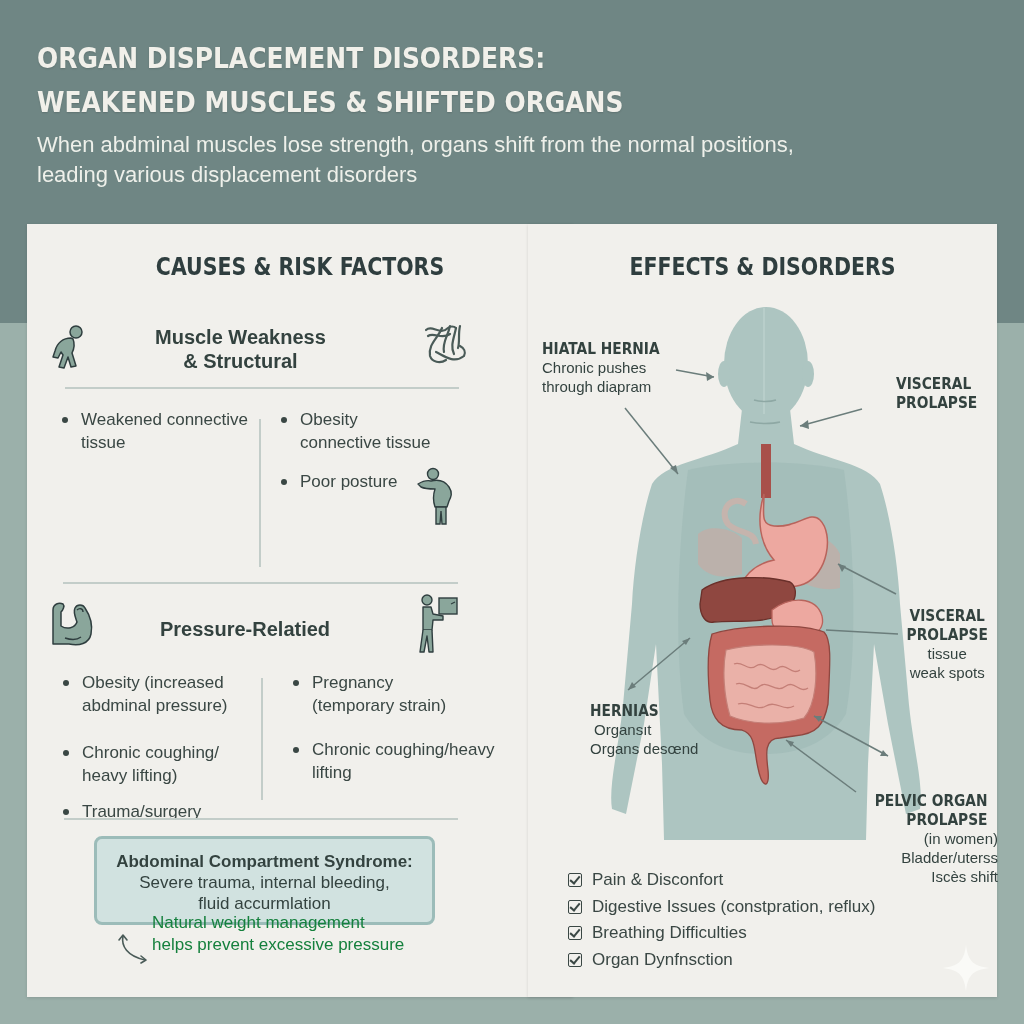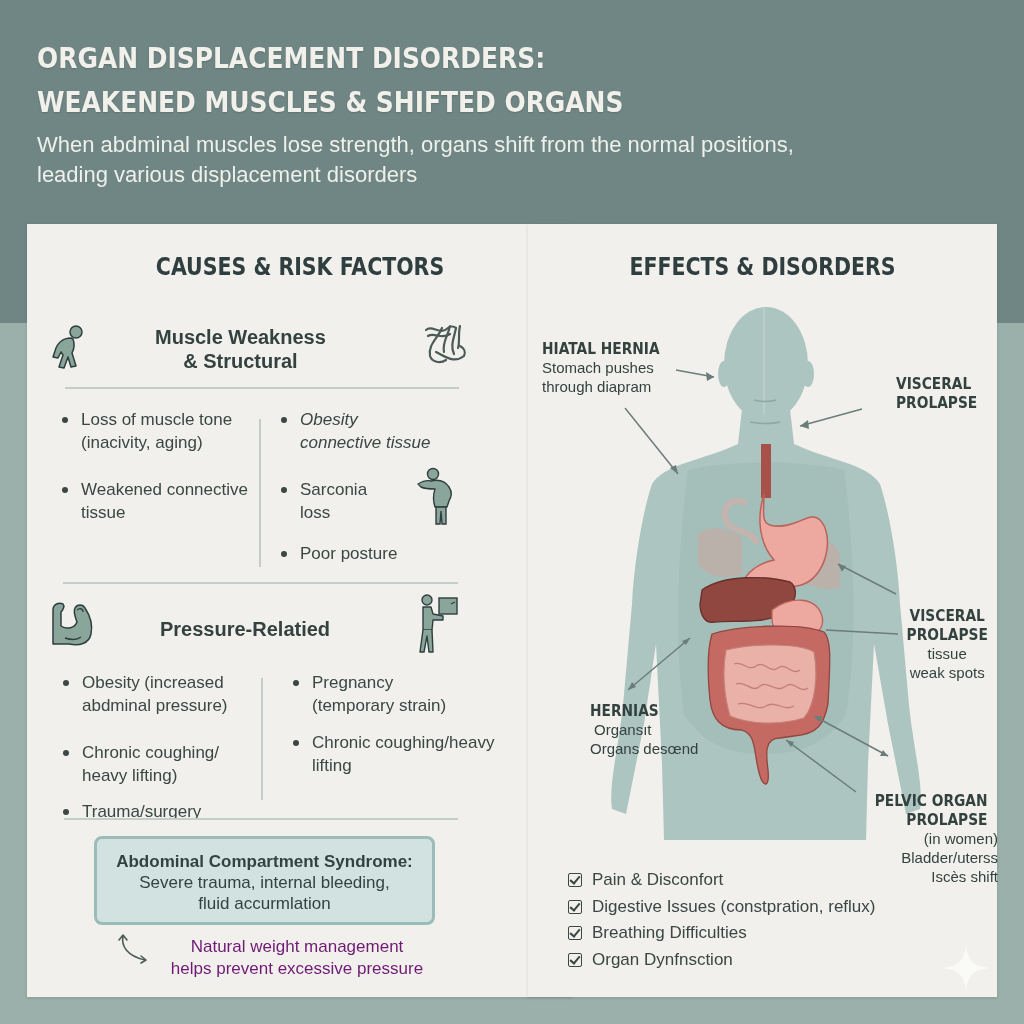--- a/index.html
+++ b/index.html
@@ -70,22 +70,22 @@
   .icon svg { display: block; }
 
   .acs-box {
     position: absolute; left: 67px; top: 612px; width: 341px; height: 89px;
     background: #d1e2e0; border: 3px solid #9cbcb9; border-radius: 8px;
     text-align: center; padding-top: 12px;
     font-size: 17px; line-height: 21px; color: #33423f;
   }
   .acs-box .acs-title { font-weight: bold; }
   .note {
-    position: absolute; left: 125px; top: 712px; width: 290px; text-align: center;
-    font-size: 17px; line-height: 22px; color: #701a75;
+    position: absolute; left: 125px; top: 688px; width: 290px; text-align: left;
+    font-size: 17px; line-height: 22px; color: #15803d;
   }
   .note-arrow { position: absolute; left: 90px; top: 708px; }
 
   .body-figure { position: absolute; left: 0; top: 0; }
 
   .label { position: absolute; color: #33423f; font-size: 16px; line-height: 19px; }
   .label .lbl-title {
     font-family: "DejaVu Sans", sans-serif; font-weight: bold; font-size: 16px;
     display: block; transform: scaleX(0.86); white-space: nowrap;
   }
@@ -135,38 +135,30 @@
       <path d="M22 6 C18 16 8 22 10 34 C12 40 20 42 26 38"></path>
       <path d="M30 4 C28 14 22 20 24 30"></path>
       <path d="M36 6 C34 16 30 24 34 32"></path>
       <path d="M16 30 C24 34 34 42 44 34 C46 30 44 26 40 24"></path>
       <path d="M40 4 C38 12 40 20 38 26"></path>
     </svg>
   </span>
   <div class="divider" style="left:38px; top:163px; width:394px;"></div>
 
   <ul class="bullets" style="left:32px; top:184px; width:200px;">
-    <li style="margin-bottom:24px;">
-      <span>Loss of muscle tone</span><br>
-      <span>(inacivity, aging)</span>
-    </li>
     <li>
       <span>Weakened connective</span><br>
       <span>tissue</span>
     </li>
   </ul>
   <div class="vdivider" style="left:232px; top:195px; height:148px;"></div>
   <ul class="bullets" style="left:251px; top:184px; width:200px;">
-    <li style="margin-bottom:24px;font-style:italic;">
+    <li style="margin-bottom:16px;">
       <span>Obesity</span><br>
       <span>connective tissue</span>
-    </li>
-    <li style="margin-bottom:18px;">
-      <span>Sarconia</span><br>
-      <span>loss</span>
     </li>
     <li>
       <span>Poor posture</span>
     </li>
   </ul>
   <span class="icon" style="left:388px; top:243px;">
     <svg width="44" height="60" viewBox="0 0 44 60">
       <circle cx="18" cy="7" r="5.5" fill="#8aa69b" stroke="#2f3e3f" stroke-width="1.4"></circle>
       <path d="M3 17 C8 14 12 13 16 14 C24 12 30 14 34 20 C38 26 36 30 34 34 L32 40 L20 40 C18 34 18 28 20 22 C14 22 10 22 6 20 Z" fill="#8aa69b" stroke="#2f3e3f" stroke-width="1.4" stroke-linejoin="round"></path>
       <path d="M21 40 L21 57 L25 57 L26 44 L27 57 L31 57 L31 40 Z" fill="#8aa69b" stroke="#2f3e3f" stroke-width="1.4"></path>
@@ -200,21 +192,21 @@
     <li style="margin-bottom:13px;">
       <span>Chronic coughing/</span><br>
       <span>heavy lifting)</span>
     </li>
     <li>
       <span>Trauma/surgery</span>
     </li>
   </ul>
   <div class="vdivider" style="left:234px; top:454px; height:122px;"></div>
   <ul class="bullets" style="left:263px; top:447px; width:220px;">
-    <li style="margin-bottom:14px;">
+    <li style="margin-bottom:21px;">
       <span>Pregnancy</span><br>
       <span>(temporary strain)</span>
     </li>
     <li>
       <span>Chronic coughing/heavy</span><br>
       <span>lifting</span>
     </li>
   </ul>
   <div class="divider" style="left:37px; top:594px; width:394px;"></div>
 
@@ -290,21 +282,21 @@
       <path d="M100 466 L104 458 L108 463 Z"></path>
       <path d="M162 414 L154 417 L158 421 Z"></path>
       <path d="M360 532 L352 532 L355 526 Z"></path>
       <path d="M286 492 L294 492 L291 498 Z"></path>
       <path d="M258 516 L266 518 L263 523 Z"></path>
     </g>
   </svg>
 
   <div class="label l-left" style="left:14px; top:115px;">
     <span class="lbl-title">HIATAL HERNIA</span>
-    <span class="lbl-desc" style="padding-left:0px;">Stomach pushes</span>
+    <span class="lbl-desc" style="padding-left:0px;">Chronic pushes</span>
     <span class="lbl-desc">through diapram</span>
   </div>
 
   <div class="label l-left" style="left:368px; top:150px;">
     <span class="lbl-title">VISCERAL</span>
     <span class="lbl-title">PROLAPSE</span>
   </div>
 
   <div class="label" style="left:372px; top:382px; text-align:center;">
     <span class="lbl-title" style="transform-origin:center;">VISCERAL</span>

